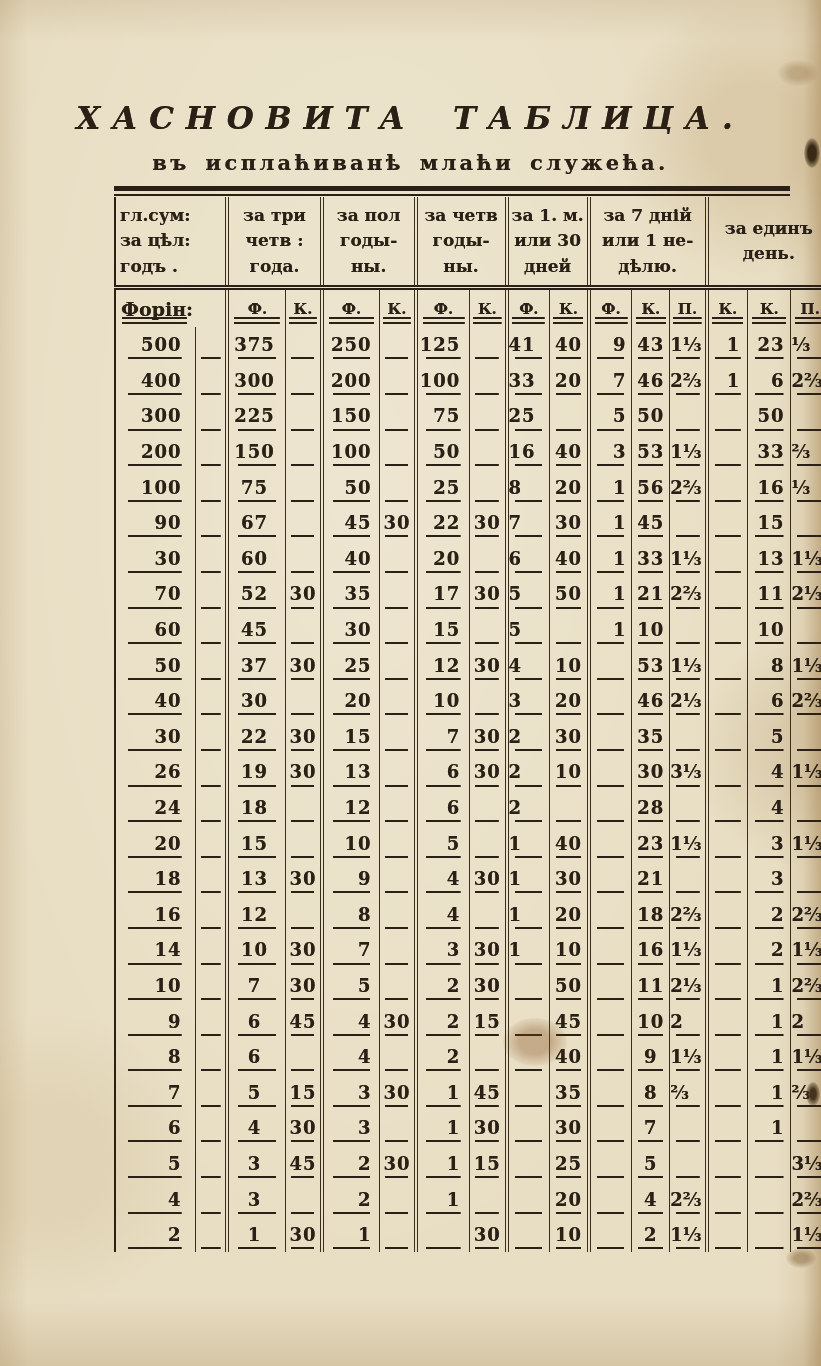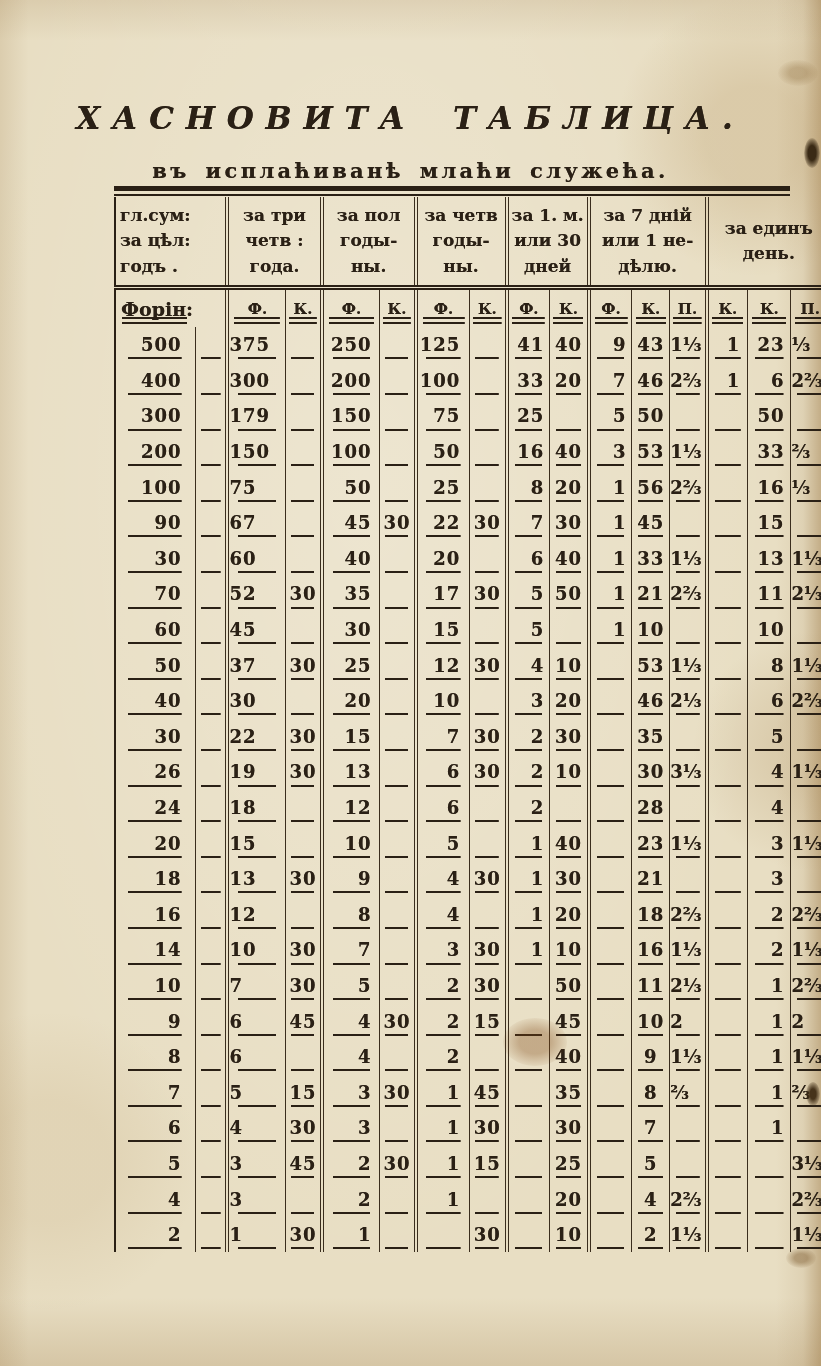--- a/index.html
+++ b/index.html
@@ -31,21 +31,21 @@
   .stain{position:absolute;left:503px;top:1018px;width:64px;height:48px;border-radius:50%;
     background:radial-gradient(ellipse,rgba(125,70,20,.34) 0 35%,rgba(125,70,20,.14) 60%,transparent 78%);}
 
   .title{
     margin:100px 0 0 0;text-align:center;
     font-size:31px;font-weight:700;font-style:italic;
     letter-spacing:.38em;word-spacing:.45em;
     text-shadow:0 0 .5px rgba(42,32,21,.8);
   }
   .subtitle{
-    margin:22px 0 0 0;text-align:center;
+    margin:14px 0 0 0;text-align:center;
     font-size:21px;font-weight:700;letter-spacing:.16em;word-spacing:.25em;
     text-shadow:0 0 .5px rgba(42,32,21,.8);
   }
 
   .table-wrap{position:absolute;left:114px;top:186px;width:676px;}
   .top-rule{height:3px;border-top:5px solid var(--ink);border-bottom:2px solid var(--ink);margin-bottom:1px;}
 
   table{
     border-collapse:collapse;table-layout:fixed;width:717px;
     border-left:2.5px solid var(--ink);border-right:2.5px solid var(--ink);
@@ -81,24 +81,24 @@
 
   tbody td{
     height:35.6px;font-size:18px;letter-spacing:1px;vertical-align:middle;
     background-image:linear-gradient(var(--ink),var(--ink));
     background-repeat:no-repeat;
     background-size:68% 2.2px;
     background-position:50% calc(100% - 3px);
   }
   
   td.col0{text-align:right;padding-right:13px;}
-  td.col2{text-align:left;padding-right:6px;}
+  td.col2{text-align:center;padding-right:6px;}
   td.col4{text-align:right;padding-right:8px;}
   td.col6{text-align:right;padding-right:9px;margin-top:36px;}
-  td.col8{text-align:right;padding-right:5px;}
+  td.col8{padding-right:5px;}
   td.col10{text-align:right;padding-right:5px;}
   td.col13{text-align:right;padding-right:7px;}
   td.col14{text-align:right;padding-right:6px;}
   td.col3,td.col5,td.col7,td.col9,td.col11{text-align:center;}
   td.col12,td.col15{text-align:left;font-size:18px;letter-spacing:0;}
 </style>
 </head>
 <body>
 
 <div class="page">
@@ -216,21 +216,21 @@
             <td class="col10">7</td>
             <td class="col11">46</td>
             <td class="col12">2⅔</td>
             <td class="col13">1</td>
             <td class="col14">6</td>
             <td class="col15">2⅔</td>
           </tr>
           <tr>
             <td class="col0">300</td>
             <td class="col1"></td>
-            <td class="col2">179</td>
+            <td class="col2">225</td>
             <td class="col3"></td>
             <td class="col4">150</td>
             <td class="col5"></td>
             <td class="col6">75</td>
             <td class="col7"></td>
             <td class="col8">25</td>
             <td class="col9"></td>
             <td class="col10">5</td>
             <td class="col11">50</td>
             <td class="col12"></td>

